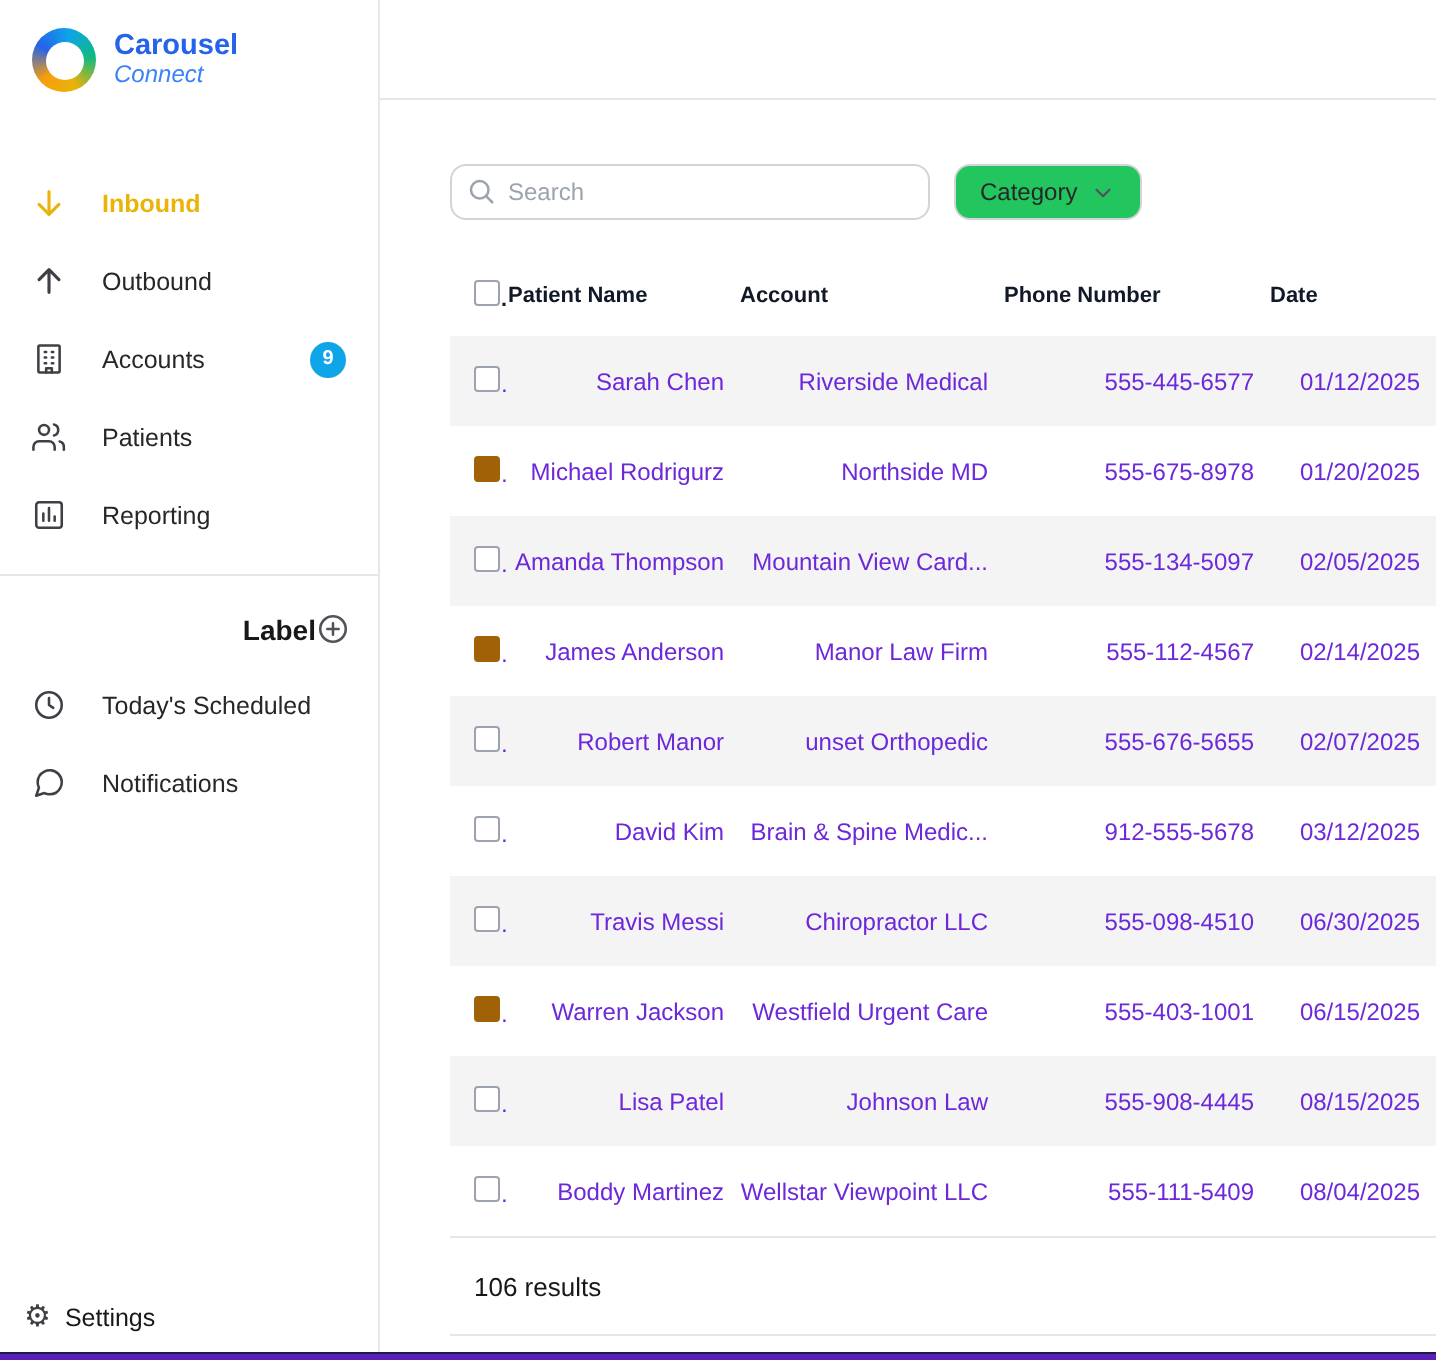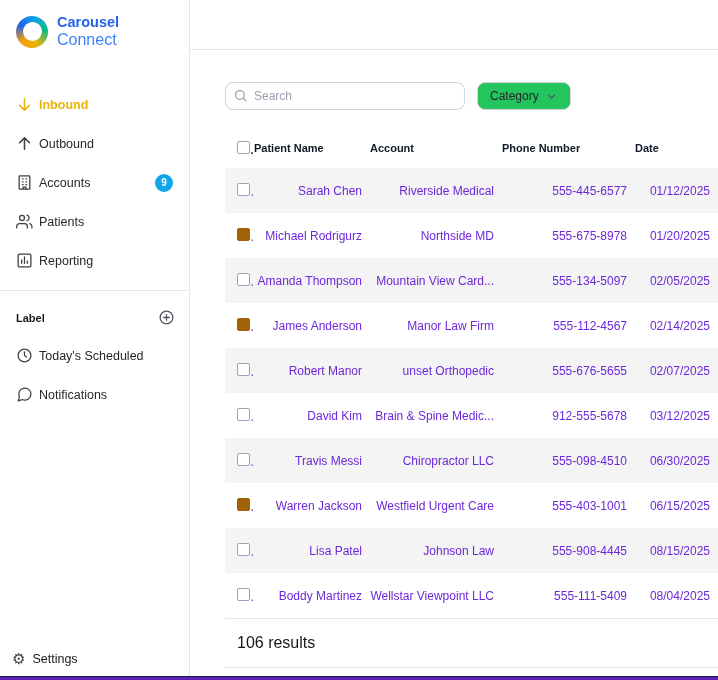--- a/index.html
+++ b/index.html
@@ -17,39 +17,39 @@
     background: #ffffff; border-right: 1px solid #e5e7eb;
     display: flex; flex-direction: column;
   }
   .brand { display: flex; align-items: center; gap: 9px; padding: 14px 16px 10px 16px; }
   .brand-mark { width: 32px; height: 32px; border-radius: 50%;
     background: conic-gradient(from -60deg, #2563eb, #0ea5e9, #10b981, #eab308, #f59e0b, #2563eb);
     display: flex; align-items: center; justify-content: center; }
   .brand-mark-inner { width: 19px; height: 19px; border-radius: 50%; background: #ffffff; }
   .brand-text { display: flex; flex-direction: column; line-height: 1.15; }
   .brand-name { font-size: 14.5px; font-weight: bold; color: var(--brand-blue, #2563eb); }
-  .brand-sub { font-size: 16px; color: #3b82f6; }
+  .brand-sub { font-size: 12px; color: #3b82f6; font-style: italic; }
 
   .nav { margin-top: 26px; }
   .nav-item {
-    height: 39px; display: flex; align-items: center; gap: 6px;
+    height: 39px; display: flex; align-items: center; gap: 18px;
     padding: 0 16px; font-size: 12.5px; color: #27272a; cursor: pointer;
   }
   .nav-item .nicon { display: flex; align-items: center; color: #3f3f46; }
   .nav-item.active { color: var(--accent-amber, #eab308); font-weight: bold; }
   .nav-item.active .nicon { color: var(--accent-amber, #eab308); }
   .badge {
     margin-left: auto; min-width: 18px; height: 18px; border-radius: 9px;
     background: var(--badge-blue, #0ea5e9); color: #fff; font-size: 10px; font-weight: bold;
     display: flex; align-items: center; justify-content: center; padding: 0 4px;
   }
   .side-divider { border-top: 1px solid #e5e7eb; margin-top: 10px; }
   .label-header {
-    display: flex; align-items: center; justify-content: space-between;
-    padding: 18px 14px 8px 16px; font-size: 11px; font-weight: bold; color: #18181b;
+    display: flex; align-items: center; justify-content: flex-end;
+    padding: 18px 14px 8px 16px; font-size: 14px; font-weight: bold; color: #18181b;
   }
   .label-header .licon { color: #52525b; display: flex; cursor: pointer; }
   .settings-row {
     margin-top: auto; display: flex; align-items: center; gap: 7px;
     padding: 14px 12px; font-size: 12.5px; color: #18181b; cursor: pointer;
   }
   .gear-glyph { font-size: 15px; color: #3f3f46; line-height: 1; }
 
   
   .main { position: absolute; left: 190px; top: 8px; right: 0; height: 680px; background: #fff; }
@@ -86,21 +86,21 @@
   .trow:nth-child(odd) { background: #f4f4f5; }
   .cell { padding-right: 8px; white-space: nowrap; overflow: hidden; text-overflow: ellipsis; }
   .checkbox {
     width: 13px; height: 13px; border: 1px solid #9ca3af; border-radius: 2px;
     background: #fff; display: inline-block; cursor: pointer;
   }
   .checkbox.checked { background: var(--checkbox-checked, #a16207); border-color: var(--checkbox-checked, #a16207); }
   .tfoot {
     height: 50px; display: flex; align-items: center; padding-left: 12px;
     border-top: 1px solid #e5e7eb; border-bottom: 1px solid #e5e7eb;
-    font-size: 16px; color: #18181b; margin-left: 35px;
+    font-size: 13px; color: #18181b; margin-left: 35px;
   }
 
   
   .bottom-bar {
     position: absolute; left: 0; bottom: 0; width: 718px; height: 4px;
     background: var(--bottom-bar, #5b21b6); border-top: 1px solid #1e1b4b;
   }
 
   svg { display: block; }
 </style>

